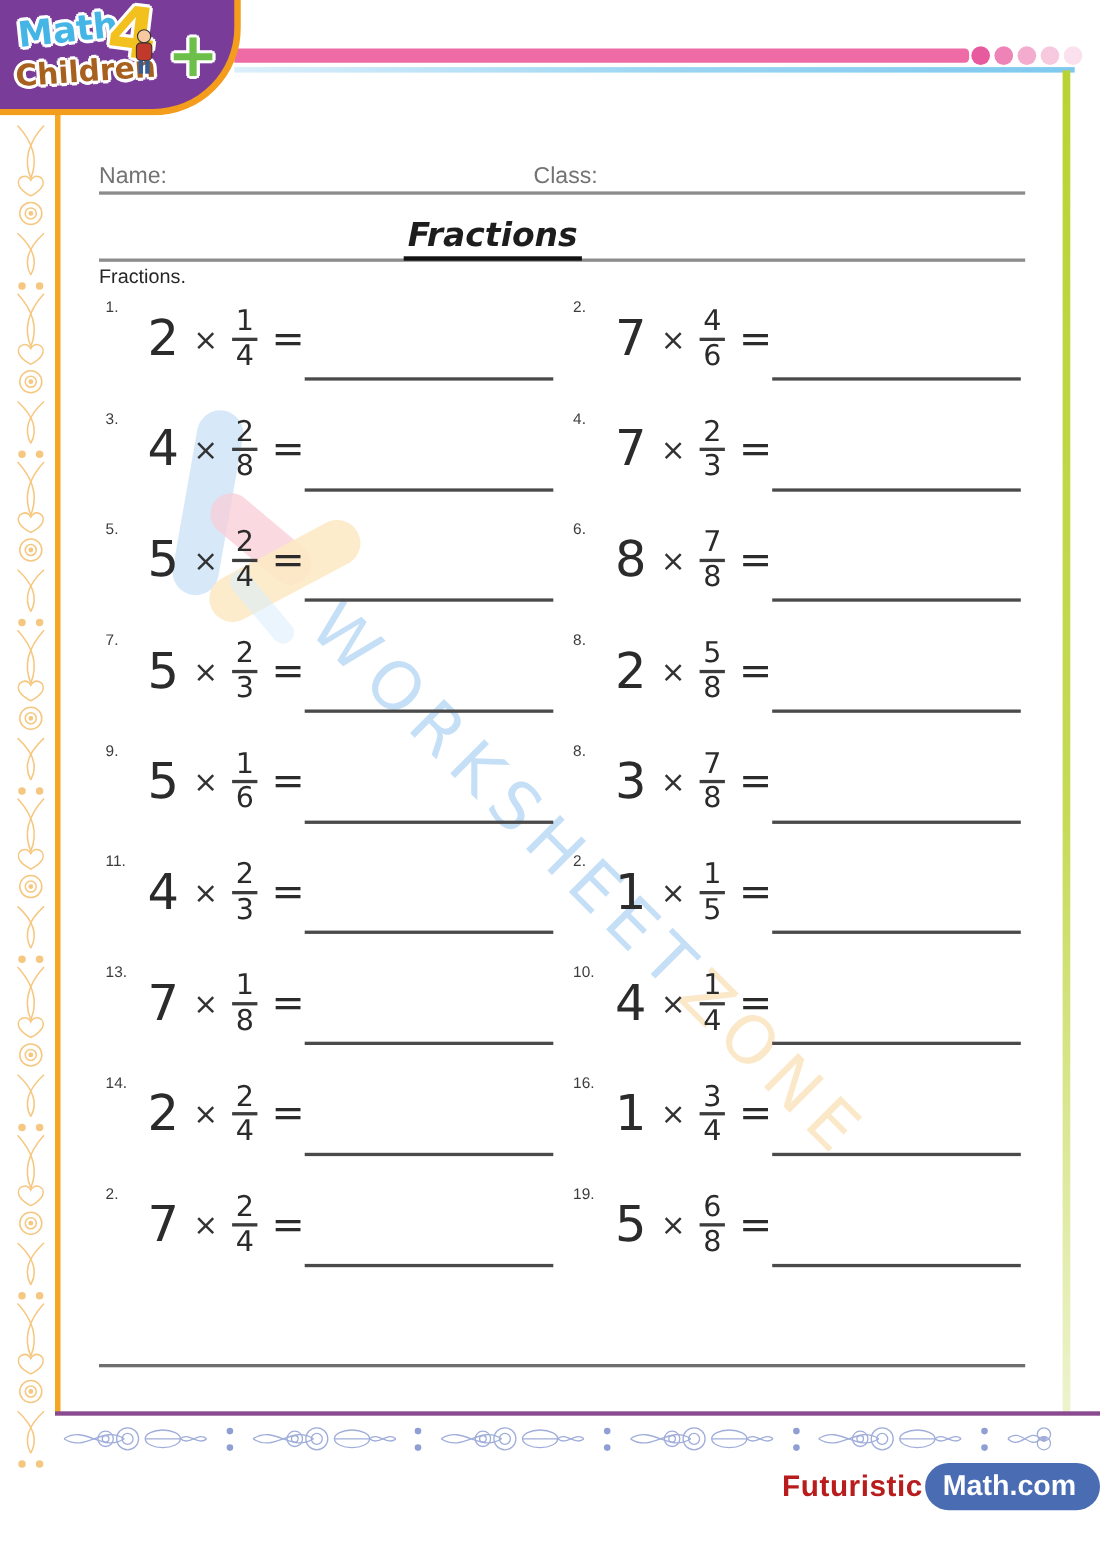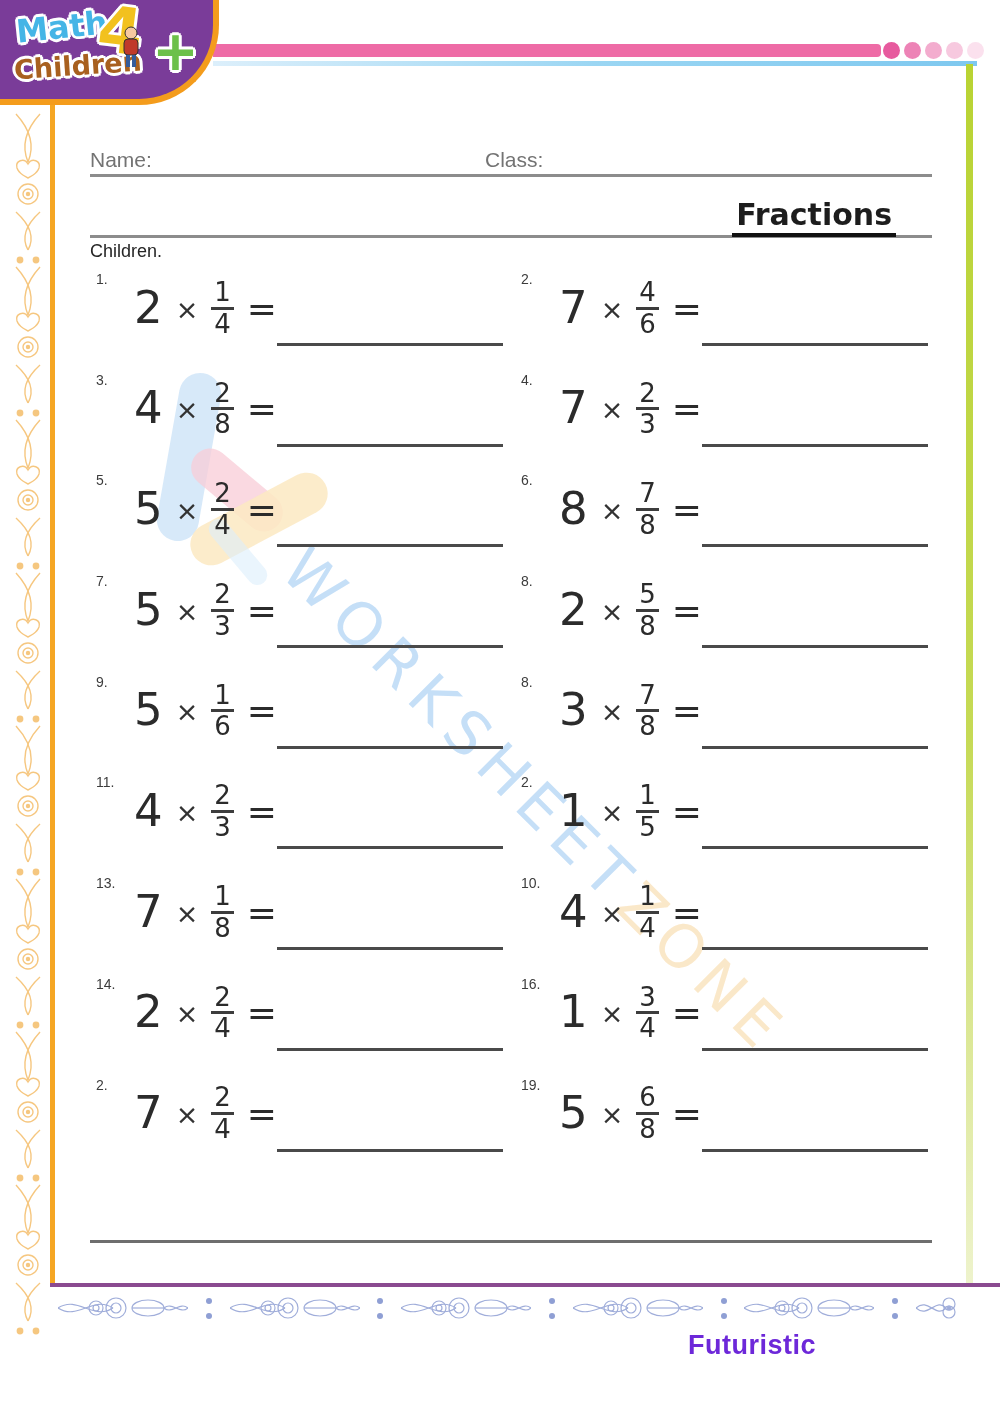--- a/index.html
+++ b/index.html
@@ -37,21 +37,21 @@
   .colon i{width:6px;height:6px;border-radius:50%;background:#8f9fd4;}
 
   
   .hdr-label{position:absolute;font-size:21px;color:#737373;}
   .name-label{left:90px;top:148px;}
   .class-label{left:485px;top:148px;text-align:center;}
   .hdr-line{position:absolute;left:90px;width:842px;height:0;border-top:3px solid #8c8c8c;}
   .name-line{top:174px;}
   .title-line{top:235px;}
   .bottom-line{top:1240px;border-top-color:#6e6e6e;}
-  .page-title{position:absolute;left:0;top:197px;width:896px;text-align:right;z-index:2;}
+  .page-title{position:absolute;left:0;top:197px;width:896px;text-align:center;z-index:2;font-style:italic;}
   .page-title span{font-family:"DejaVu Sans",sans-serif;font-size:30px;font-weight:bold;color:#1d1d1d;
     border-bottom:4px solid #111;padding:0 4px 1px 4px;}
   .instruction{position:absolute;left:90px;top:241px;font-size:18px;color:#262626;}
 
   
   .problems{position:absolute;left:90px;top:265px;width:845px;display:grid;
     grid-template-columns:425px 420px;grid-auto-rows:100.7px;z-index:2;}
   .problem{position:relative;}
   .p-num{position:absolute;left:6px;top:6px;font-size:14px;color:#3c3c3c;}
   .expr{display:flex;align-items:center;height:84px;padding-left:44px;
@@ -71,21 +71,21 @@
   .wm-blue{color:#bcdaf6;}
   .wm-orange{color:#fae4c0;}
   .capsule{position:absolute;border-radius:24px;z-index:0;}
   .cap-blue{left:168px;top:372px;width:42px;height:170px;background:#cde4f8;transform:rotate(10deg);opacity:.8;}
   .cap-pink{left:218px;top:436px;width:38px;height:108px;background:#f8ccd7;transform:rotate(-50deg);opacity:.75;}
   .cap-yellow{left:238px;top:444px;width:42px;height:150px;background:#fbe9c2;transform:rotate(62deg);opacity:.85;}
   .cap-swoosh{left:228px;top:512px;width:20px;height:80px;background:#dceefb;transform:rotate(-40deg);opacity:.6;}
 
   
   .brand{position:absolute;left:688px;top:1330px;display:flex;align-items:center;z-index:3;}
-  .brand-prefix{font-size:27px;font-weight:bold;color:#6d28d9;letter-spacing:.5px;}
+  .brand-prefix{font-size:27px;font-weight:bold;color:#b91c1c;letter-spacing:.5px;margin-left:23px;}
   .brand-pill{margin-left:2px;background:#4a6cb3;color:#fff;font-size:26px;font-weight:bold;
     border-radius:22px;padding:5px 22px 7px 16px;}
 </style>
 </head>
 <body>
 
 <div class="capsule cap-blue"></div>
 <div class="capsule cap-pink"></div>
 <div class="capsule cap-yellow"></div>
 <div class="capsule cap-swoosh"></div>
@@ -231,21 +231,21 @@
         <circle cx="30" cy="148" r="3.4" fill="#f5c173" stroke="none"></circle>
       </g>
     </svg>
 </div>
 
 <span class="hdr-label name-label">Name:</span>
 <span class="hdr-label class-label">Class:</span>
 <div class="hdr-line name-line"></div>
 <div class="page-title"><span>Fractions</span></div>
 <div class="hdr-line title-line"></div>
-<span class="instruction">Children.</span>
+<span class="instruction">Fractions.</span>
 
 <div class="problems">
 
   <div class="problem">
     <span class="p-num">1.</span>
     <div class="expr">
       <span class="whole">2</span>
       <span class="times">×</span>
       <span class="frac">
           <span class="num">1</span>
@@ -595,13 +595,14 @@
         <path d="M0,17 C12,28 20,6 30,17"></path>
         <circle cx="33" cy="13" r="6"></circle>
         <circle cx="33" cy="21" r="6"></circle>
         <circle cx="33" cy="17" r="2" fill="#96a5d6"></circle>
       </g>
     </svg>
 </div>
 
 <div class="brand">
   <span class="brand-prefix">Futuristic</span>
+  <span class="brand-pill">Math.com</span>
 </div>
 
 </body></html>

